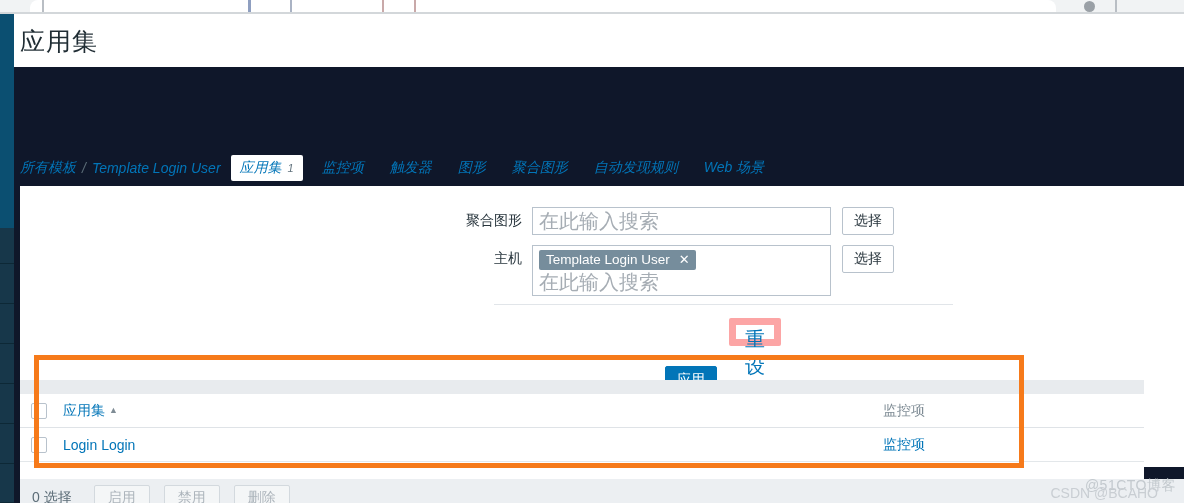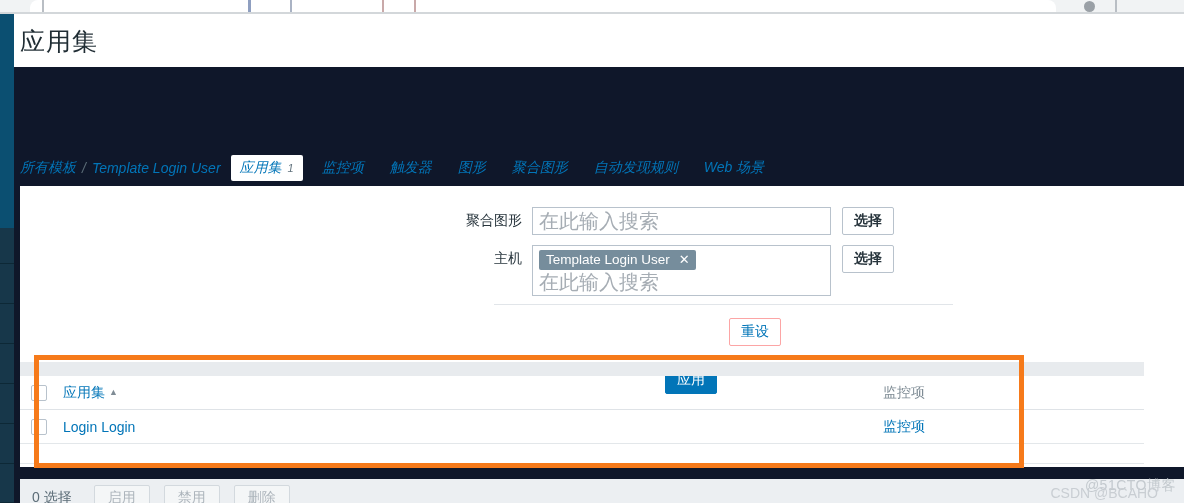--- a/index.html
+++ b/index.html
@@ -204,21 +204,20 @@
   .select-btn {
     margin-left: 11px;
     width: 52px; height: 28px;
     border: 1px solid #b8c2cc;
     background: #ffffff;
     color: #27343c;
     font-size: 14px;
     font-family: inherit;
     border-radius: 2px;
     cursor: pointer;
-    font-weight: bold;
   }
 
   .divider {
     position: absolute;
     left: 474px; top: 118px;
     width: 459px; height: 1px;
     background: #e1e5e9;
   }
   .actions {
     position: absolute;
@@ -234,31 +233,31 @@
     font-size: 14px;
     font-family: inherit;
     border-radius: 2px;
     cursor: pointer;
     margin-top: 48px;
   }
   .btn-secondary {
     width: 52px; height: 28px;
     background: #ffffff;
     color: #0275b8;
-    border: 1px solid #fca5a5;
-    font-size: 14px;
+    border: 7px solid #fca5a5;
+    font-size: 20px;
     font-family: inherit;
     border-radius: 2px;
     cursor: pointer;
   }
 
   
   .table {
     position: absolute;
-    left: 0; top: 176px;
+    left: 0; top: 194px;
     width: 1124px;
   }
   .thead-strip {
     height: 14px;
     background: #e8ebee;
   }
   .trow {
     display: flex;
     align-items: center;
     height: 34px;

